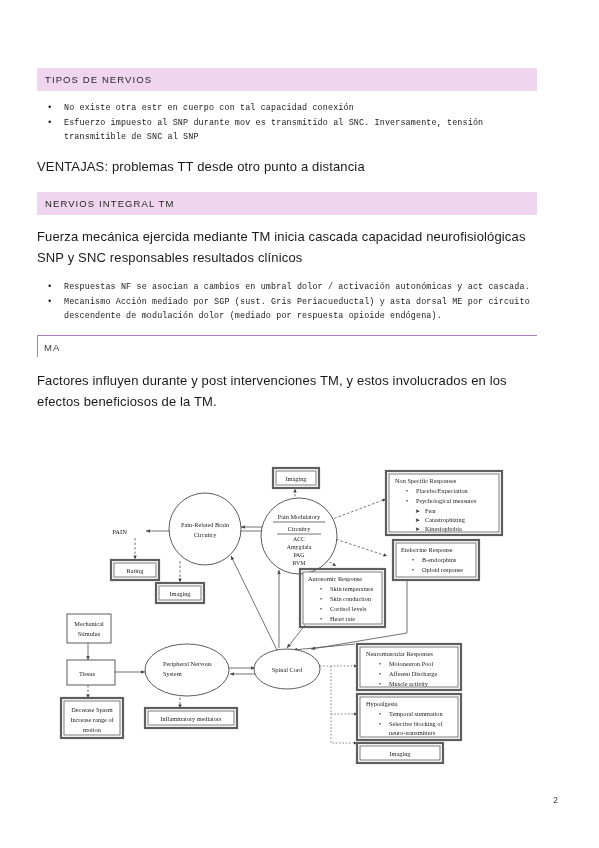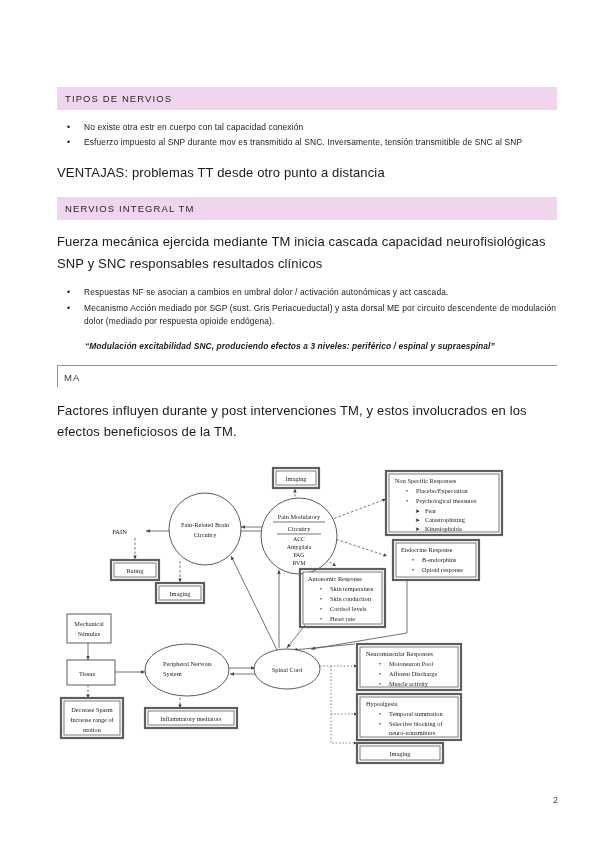--- a/index.html
+++ b/index.html
@@ -15,24 +15,23 @@
     color: #1a1a1a;
     overflow: hidden;
   }
   .page {
     position: absolute;
     inset: 0;
     background: #ffffff;
   }
   .content {
     position: absolute;
-    left: 57px;
+    left: 37px;
     top: 68px;
     width: 500px;
-    margin-top: 19px;
   }
 
   
   .sec-bar {
     background: #f0d5ee;
     color: #262626;
     font-size: 9.5px;
     letter-spacing: 1.1px;
     padding: 6px 8px 6px 8px;
     font-weight: 400;
@@ -65,20 +64,21 @@
     margin: 0 0 12px 0;
     padding: 0;
   }
   ul.bullets > li {
     position: relative;
     padding-left: 27px;
     font-size: 8.4px;
     line-height: 1.6;
     margin-bottom: 2px;
     letter-spacing: 0.15px;
+    font-family: Liberation Mono, monospace;
   }
   ul.bullets > li > .bt::before {
     content: "\2022";
     position: absolute;
     left: 10px;
     top: -1px;
     font-size: 9px;
   }
   ul.sub {
     list-style: none;
@@ -167,21 +167,20 @@
 
     <p class="para">Fuerza mecánica ejercida mediante TM inicia cascada capacidad neurofisiológicas SNP y SNC responsables resultados clínicos</p>
 
     <ul class="bullets">
       <li><span class="bt">Respuestas NF se asocian a cambios en umbral dolor / activación autonómicas y act cascada.</span></li>
       <li>
         <span class="bt">Mecanismo Acción mediado por SGP (sust. Gris Periacueductal) y asta dorsal ME por circuito descendente de modulación dolor (mediado por respuesta opioide endógena).</span>
       </li>
     </ul>
 
-    <p class="quote">“Modulación excitabilidad SNC, produciendo efectos a 3 niveles: periférico / espinal y supraespinal”</p>
 
     <div class="sec-bar-open">MA</div>
 
     <p class="para">Factores influyen durante y post intervenciones TM, y estos involucrados en los efectos beneficiosos de la TM.</p>
   </div>
 
   <div class="diagram">
     <svg width="500" height="320" viewBox="0 0 500 320" xmlns="http://www.w3.org/2000/svg">
       <defs>
         <marker id="ar" markerWidth="6" markerHeight="6" refX="5" refY="2.2" orient="auto">

